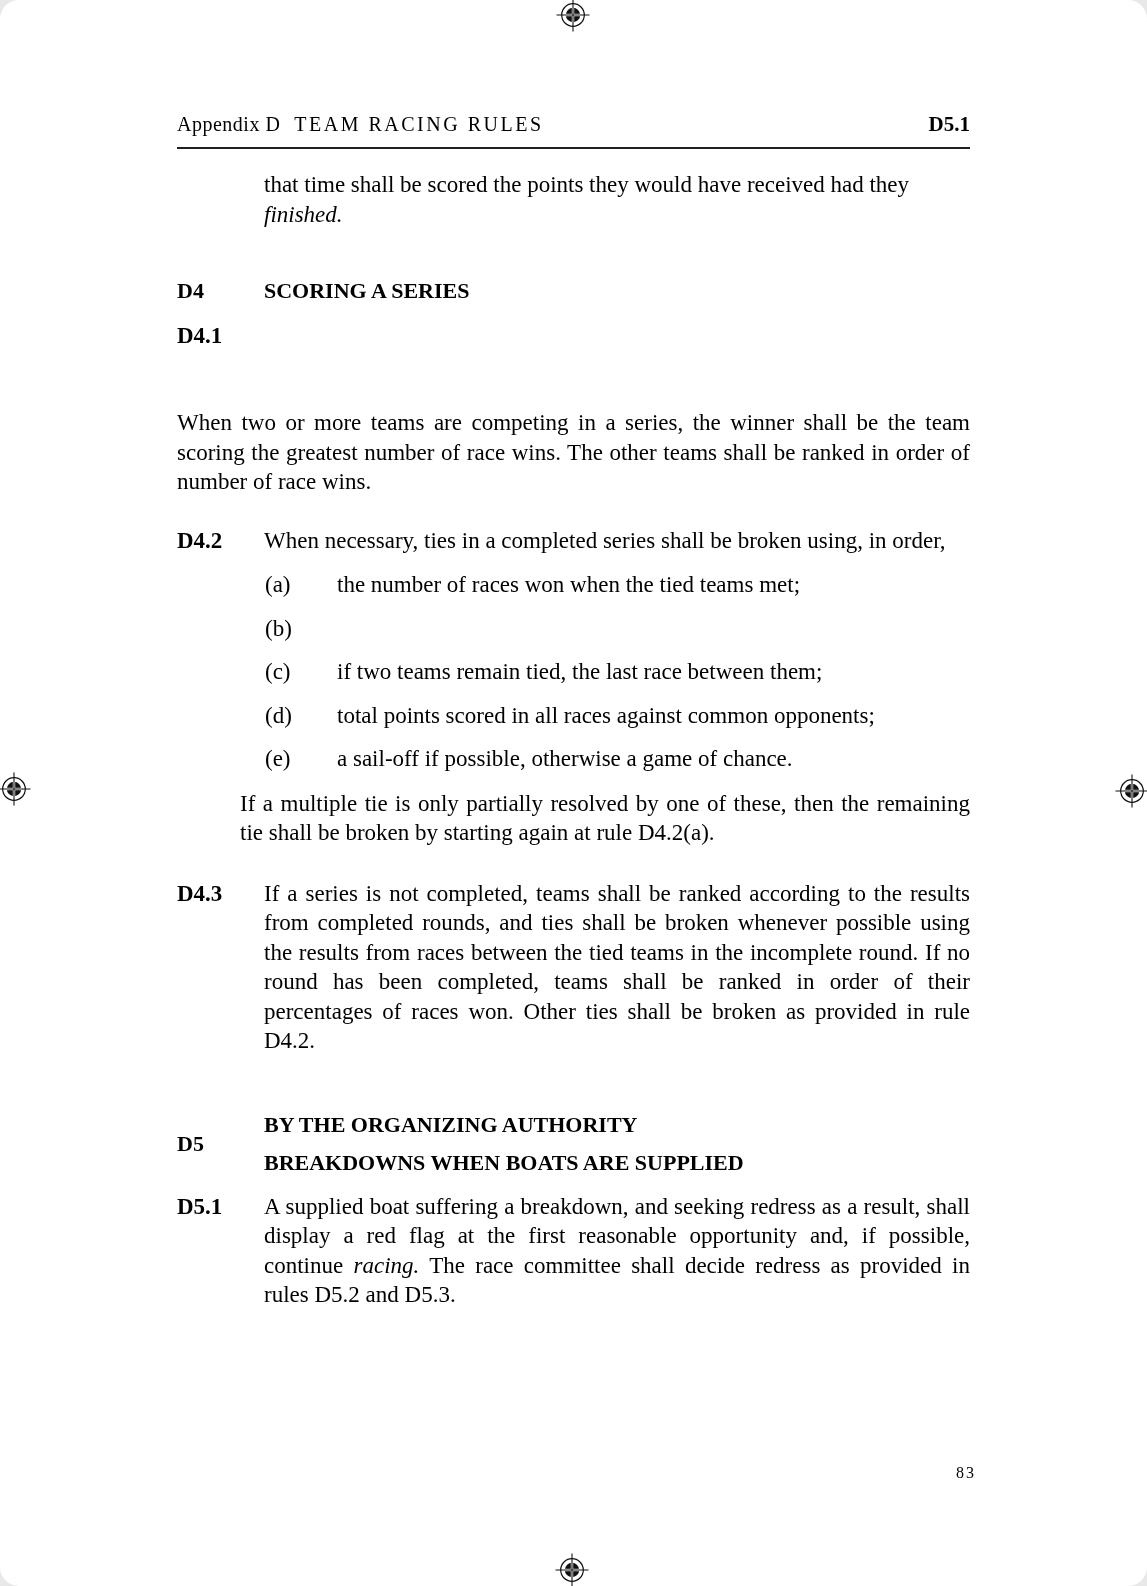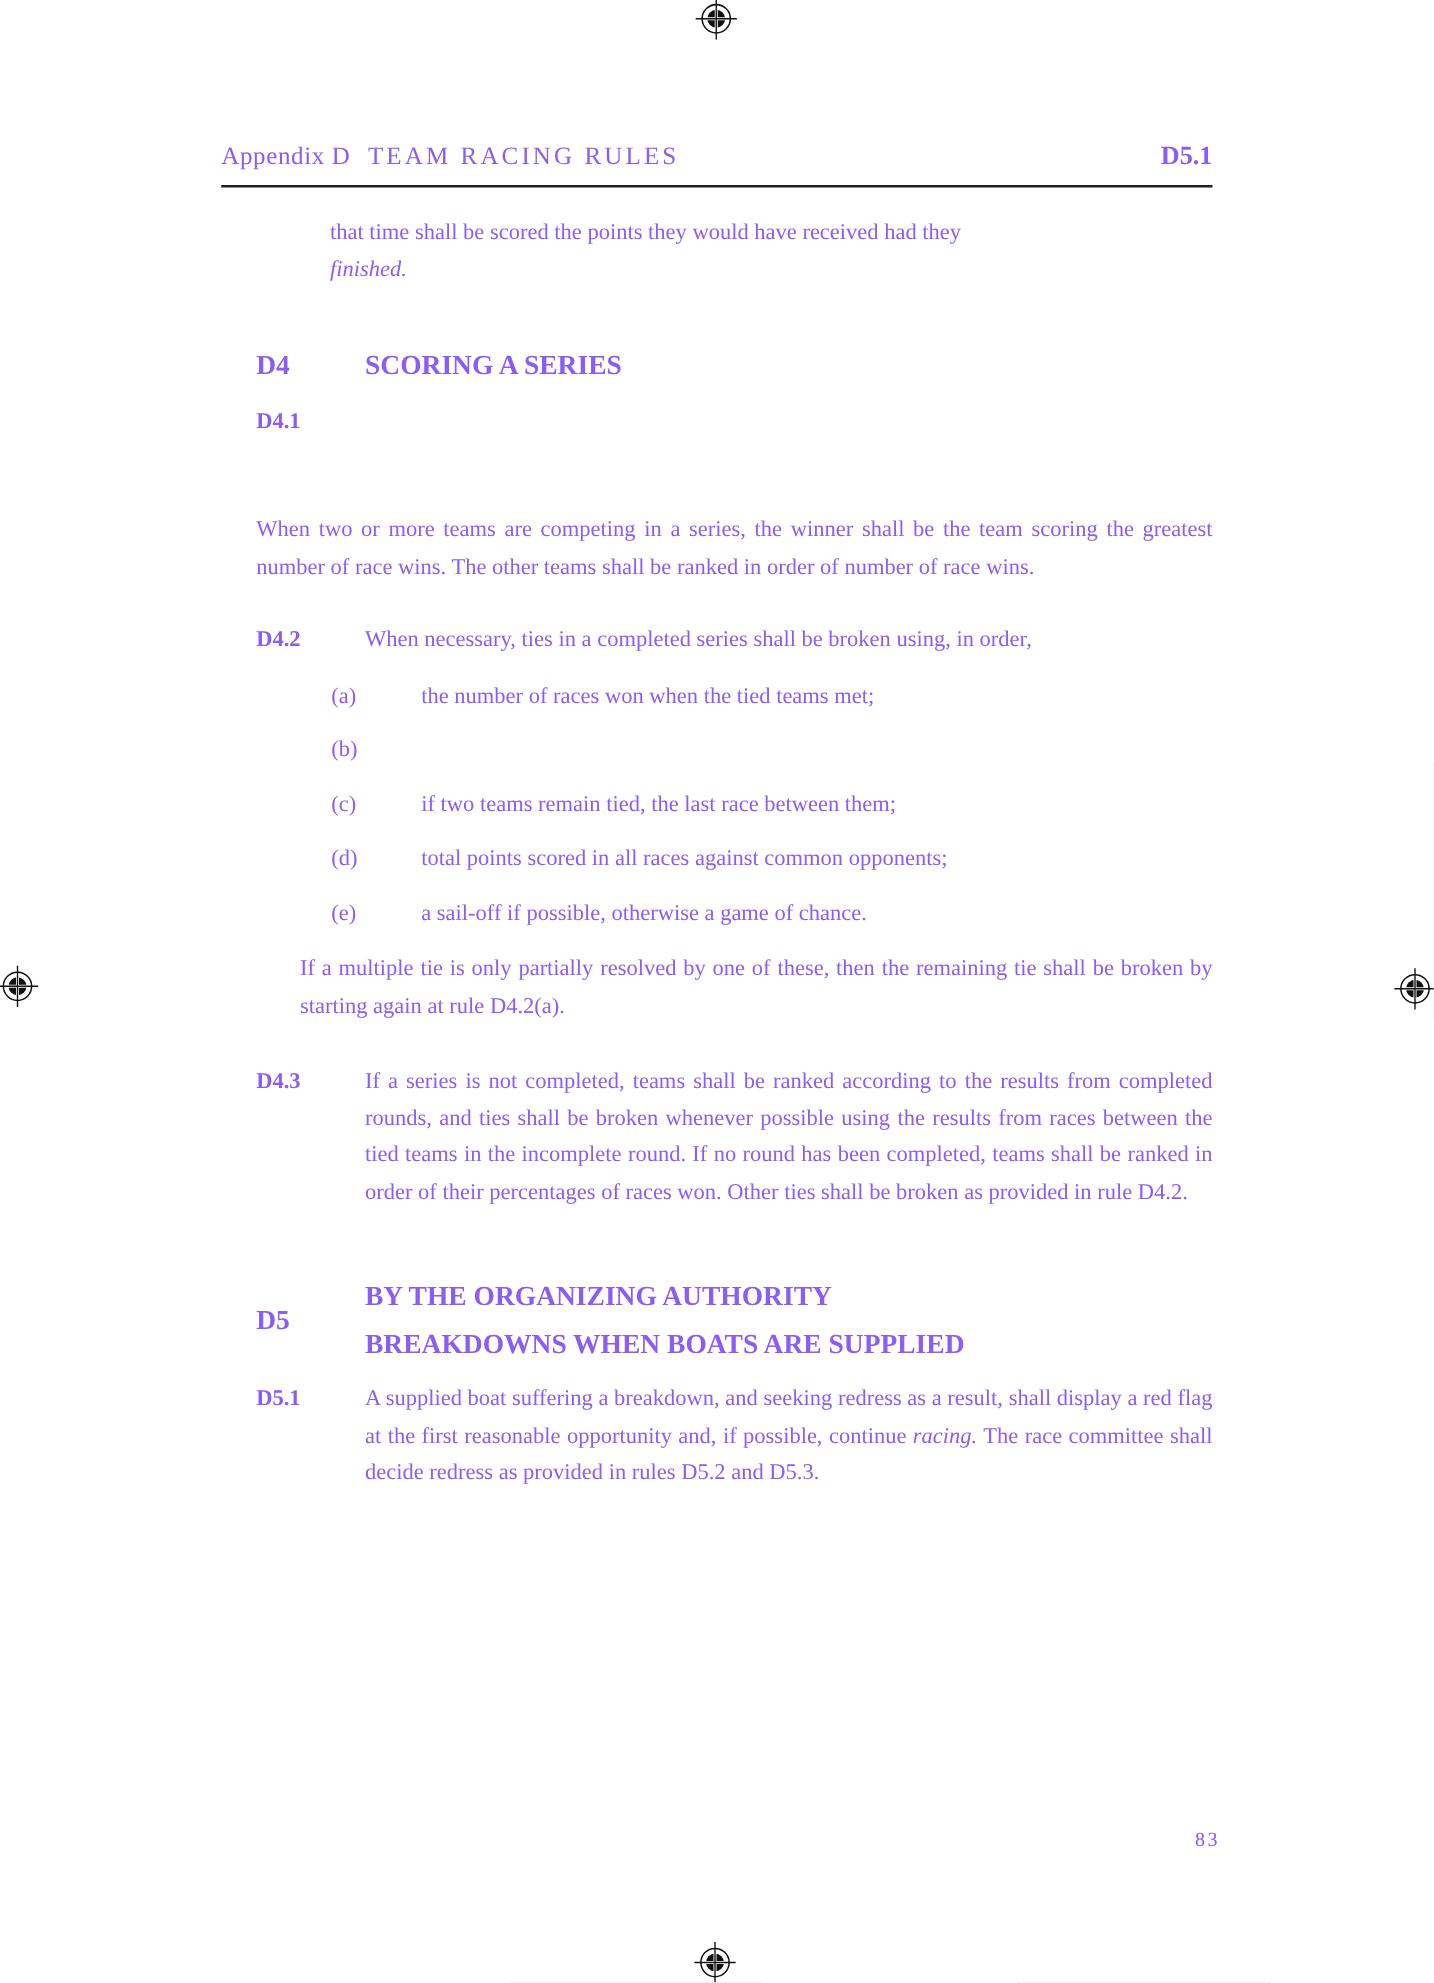--- a/index.html
+++ b/index.html
@@ -7,21 +7,22 @@
     padding: 0;
     background: #e8e8e8;
   }
   .page {
     position: relative;
     width: 1147px;
     height: 1586px;
     background: #ffffff;
     overflow: hidden;
     font-family: "Liberation Serif", "DejaVu Serif", serif;
-    color: #8b5cf6;
+    color: #000000;
+    border-radius: 19px;
   }
   .regmark { position: absolute; }
   .content {
     position: absolute;
     left: 177px;
     top: 112px;
     width: 793px;
   }
   
   .running-header {
@@ -36,27 +37,27 @@
   .header-left .appendix { letter-spacing: 0.5px; }
   .header-left .caps {
     margin-left: 14px;
     letter-spacing: 2.5px;
   }
   .header-right {
     font-weight: bold;
     font-size: 21px;
   }
   
-  .body-text { font-size: 18px; line-height: 29.5px; }
+  .body-text { font-size: 23px; line-height: 29.5px; }
   .just { text-align: justify; }
   .intro {
     margin-top: 21px;
     margin-left: 87px;
   }
-  .rule-row { display: flex; margin-left: 28px; }
+  .rule-row { display: flex; }
   .num {
     flex: 0 0 87px;
     font-weight: bold;
   }
   .txt { flex: 1 1 auto; }
   .heading-row { font-size: 22px; font-weight: bold; line-height: 30px; }
   .row-d4   { margin-top: 47px; }
   .row-d4_1 { margin-top: 15px; flex-direction: column; }
   .row-d4_2 { margin-top: 29px; }
   .sub-row {

